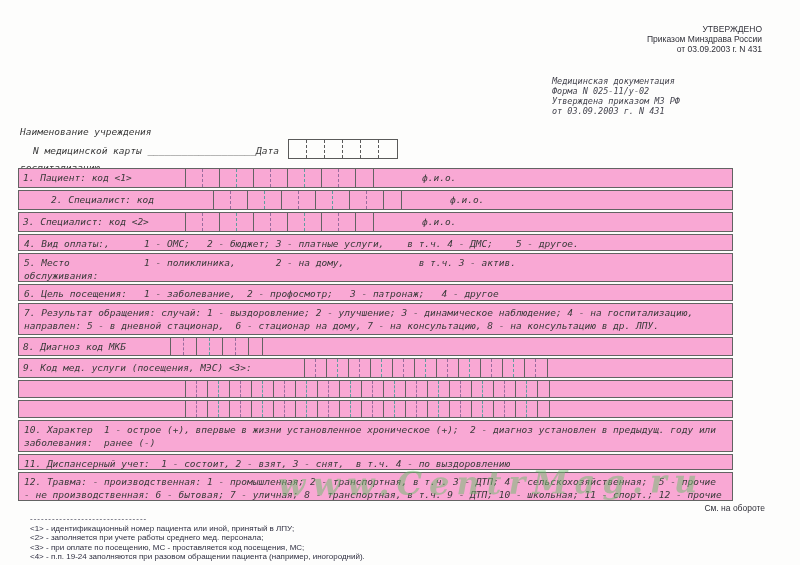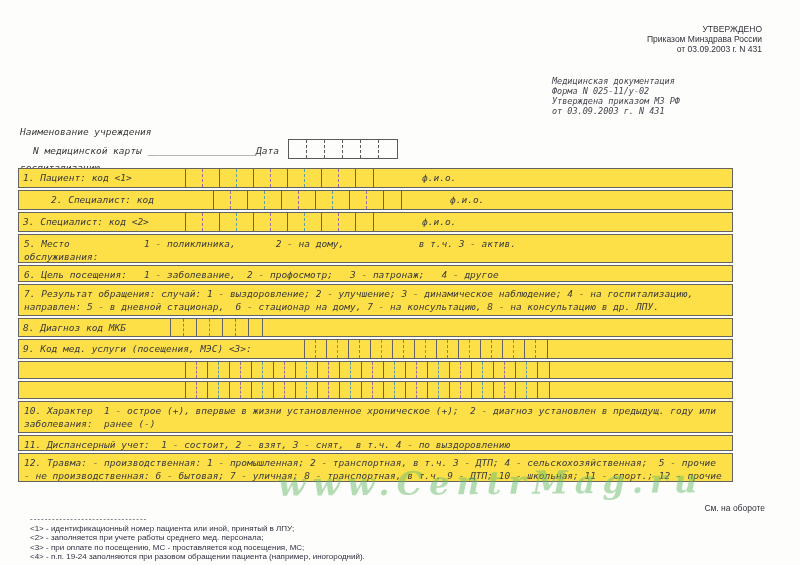--- a/index.html
+++ b/index.html
@@ -36,21 +36,21 @@
   .date-strip{
     position:absolute;top:139px;left:288px;height:20px;display:flex;
     border:1px solid #5a5a5a;box-sizing:border-box;
   }
   .date-cell{height:100%;box-sizing:border-box;}
   .date-cell:not(:last-child){border-right:1px dashed #5a5a5a;}
   
   .form-table{position:absolute;top:168px;left:18px;width:715px;}
   .form-row{
     border:1px solid #636363;box-sizing:border-box;margin-bottom:2px;
-    display:flex;align-items:stretch;background:#fde047;width:715px;gap:36px;
+    display:flex;align-items:stretch;background:#f9a8d4;width:715px;gap:36px;
   }
   .row-text{
     font-style:italic;font-size:9.5px;line-height:13px;white-space:pre;
     padding:2px 0 0 5px;color:#3a3a3a;
   }
   .row-label{
     font-style:italic;font-size:9.5px;line-height:12px;white-space:pre;
     padding:3px 0 0 4px;box-sizing:border-box;flex:none;color:#3a3a3a;
   }
   .cell-strip{display:flex;flex:none;border-left:1px solid #636363;border-right:1px solid #636363;}
@@ -154,20 +154,23 @@
           <div class="cell" style="width: 17px; border-right: 1px solid rgb(99, 99, 99);"></div>
           <div class="cell" style="width: 17px; border-right: 1px dashed rgb(154, 107, 158);"></div>
           <div class="cell" style="width: 17px; border-right: 1px solid rgb(99, 99, 99);"></div>
           <div class="cell" style="width: 17px; border-right: 1px dashed rgb(95, 158, 160);"></div>
           <div class="cell" style="width: 17px; border-right: 1px solid rgb(99, 99, 99);"></div>
           <div class="cell" style="width: 17px; border-right: 1px dashed rgb(154, 107, 158);"></div>
           <div class="cell" style="width: 17px; border-right: 1px solid rgb(99, 99, 99);"></div>
           <div class="cell" style="width: 17px;"></div>
         </div>
         <div class="row-suffix">ф.и.о.</div>
+      </div>
+      <div class="form-row" style="height: 17px;">
+        <div class="row-text"><div>4. Вид оплаты:,      1 - ОМС;   2 - бюджет; 3 - платные услуги,    в т.ч. 4 - ДМС;    5 - другое.</div></div>
       </div>
       <div class="form-row" style="height: 29px;">
         <div class="row-text"><div>5. Место             1 - поликлиника,       2 - на дому,             в т.ч. 3 - актив.</div><div>обслуживания:</div></div>
       </div>
       <div class="form-row" style="height: 17px;">
         <div class="row-text"><div>6. Цель посещения:   1 - заболевание,  2 - профосмотр;   3 - патронаж;   4 - другое</div></div>
       </div>
       <div class="form-row" style="height: 32px;">
         <div class="row-text"><div>7. Результат обращения: случай: 1 - выздоровление; 2 - улучшение; 3 - динамическое наблюдение; 4 - на госпитализацию,</div><div>направлен: 5 - в дневной стационар,  6 - стационар на дому, 7 - на консультацию, 8 - на консультацию в др. ЛПУ.</div></div>
       </div>

